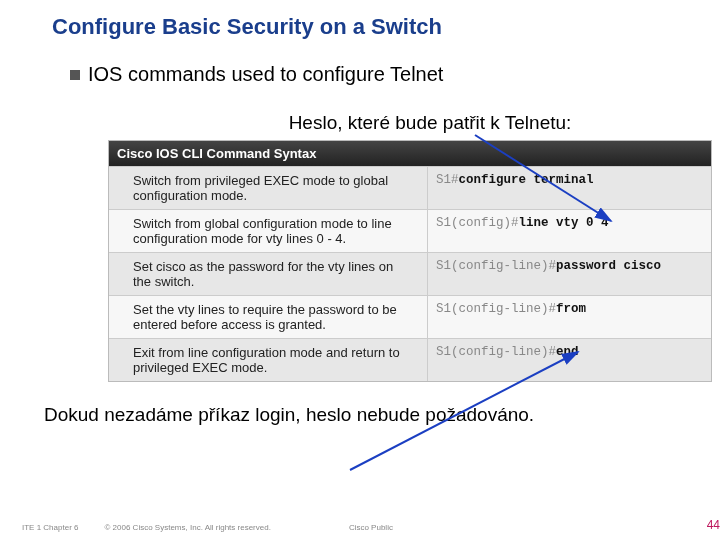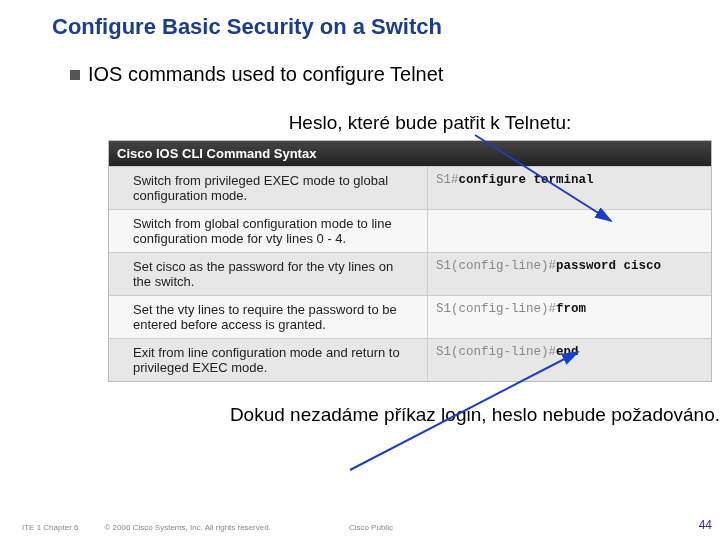--- a/index.html
+++ b/index.html
@@ -74,41 +74,40 @@
     font-size: 12.5px;
     color: #333;
     white-space: pre-wrap;
   }
   .prompt { color: #888; }
   .kw { font-weight: bold; color: #111; }
   .bottom-note {
     font-size: 19px;
     color: #000;
     padding: 22px 0 0 44px;
-    text-align: right;
   }
   .footer {
     position: absolute;
     bottom: 8px;
     left: 0;
     width: 100%;
     font-size: 8px;
     color: #888;
     display: flex;
     align-items: flex-end;
   }
   .footer .f1 { margin-left: 22px; }
   .footer .f2 { margin-left: 26px; }
   .footer .f3 { margin-left: 78px; }
   .footer .pg {
     position: absolute;
-    right: 8px;
+    right: 0;
     bottom: 0;
     font-size: 12px;
-    color: #4c1d95;
+    color: #be185d;
   }
   svg.arrows {
     position: absolute;
     top: 0; left: 0;
     width: 720px; height: 540px;
     pointer-events: none;
   }
 </style>
 </head>
 <body>
@@ -125,20 +124,21 @@
 <div class="syntax-box">
   <div class="syntax-title">Cisco IOS CLI Command Syntax</div>
 
   <div class="syntax-row">
     <div class="syntax-desc">Switch from privileged EXEC mode to global configuration mode.</div>
     <div class="syntax-cmd"><span class="prompt">S1#</span><span class="kw">configure terminal</span></div>
   </div>
 
   <div class="syntax-row">
     <div class="syntax-desc">Switch from global configuration mode to line configuration mode for vty lines 0 - 4.</div>
+    <div class="syntax-cmd"><span class="prompt">S1(config)#</span><span class="kw">line vty 0 4</span></div>
   </div>
 
   <div class="syntax-row">
     <div class="syntax-desc">Set cisco as the password for the vty lines on the switch.</div>
     <div class="syntax-cmd"><span class="prompt">S1(config-line)#</span><span class="kw">password cisco</span></div>
   </div>
 
   <div class="syntax-row">
     <div class="syntax-desc">Set the vty lines to require the password to be entered before access is granted.</div>
     <div class="syntax-cmd"><span class="prompt">S1(config-line)#</span><span class="kw">from</span></div>

